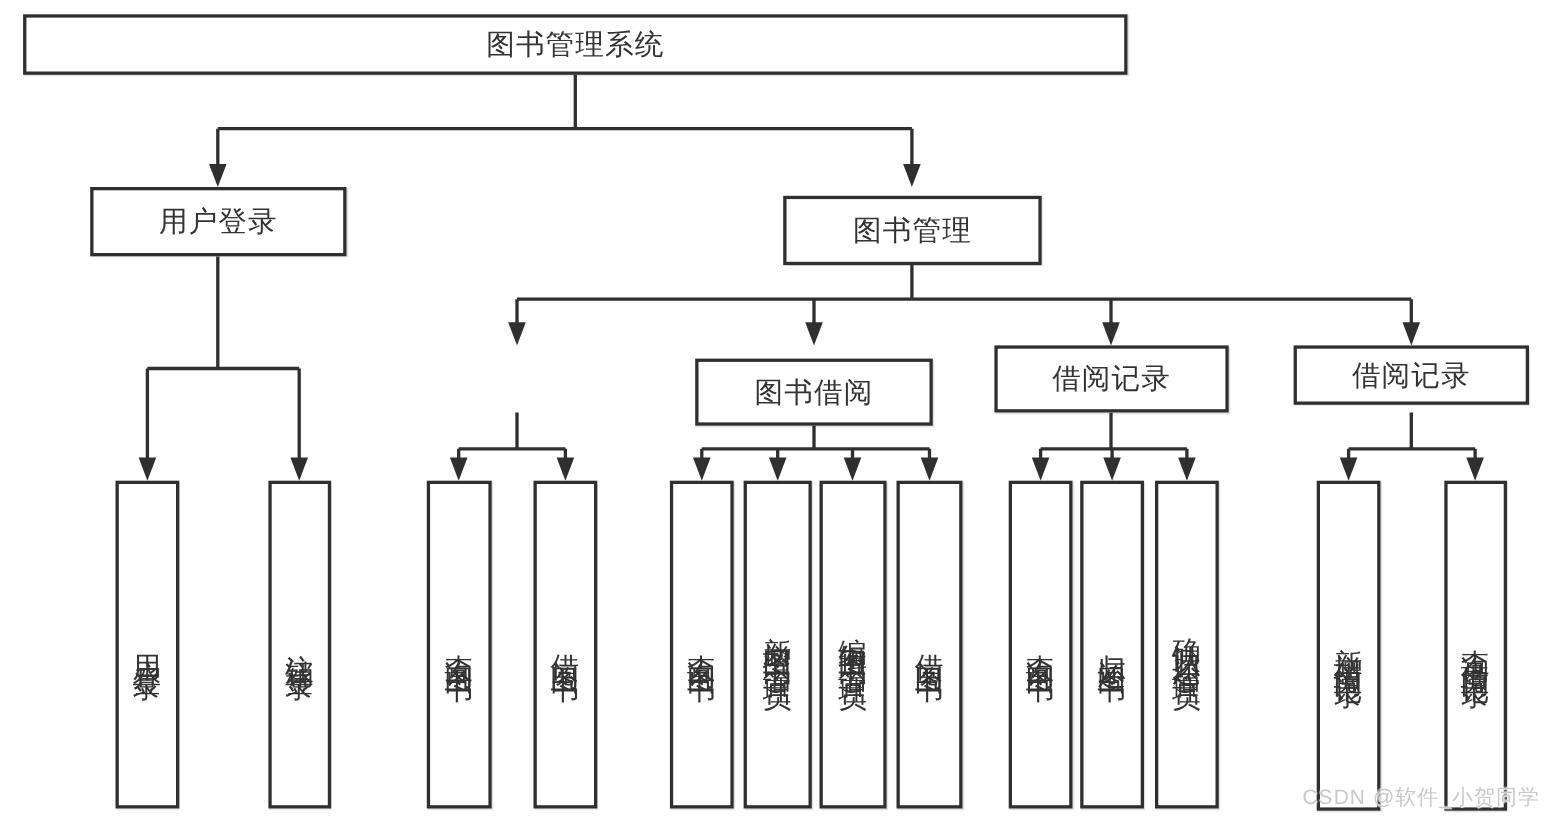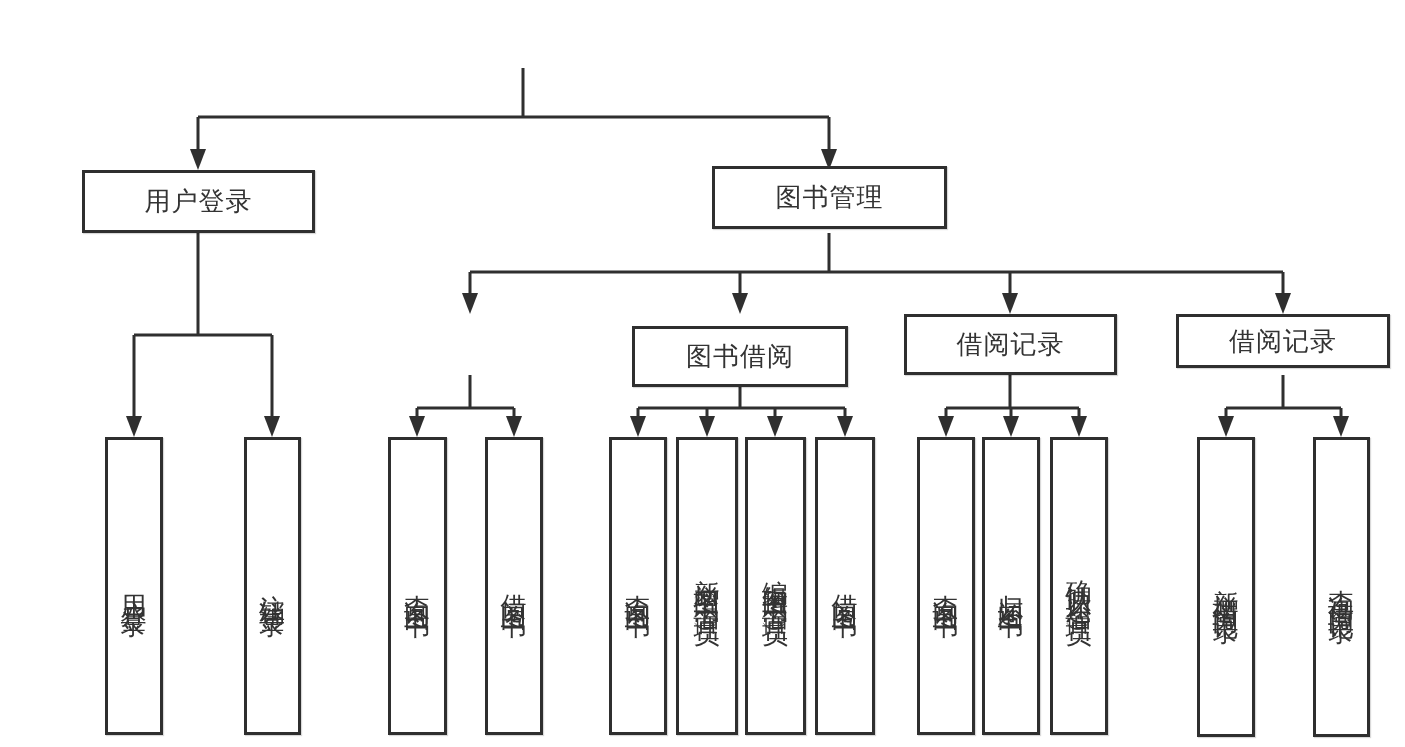--- a/index.html
+++ b/index.html
@@ -100,23 +100,24 @@
       <polygon points="775,437 767,416 783,416"></polygon>
       <polygon points="845,437 837,416 853,416"></polygon>
       <polygon points="946,437 938,416 954,416"></polygon>
       <polygon points="1011,437 1003,416 1019,416"></polygon>
       <polygon points="1079,437 1071,416 1087,416"></polygon>
       <polygon points="1226,437 1218,416 1234,416"></polygon>
       <polygon points="1341,437 1333,416 1349,416"></polygon>
     </g>
   </svg>
 
+  <div class="node hnode" style="left:21px; top:13px; width:1004px; height:55px;">图书管理系统</div>
 
   <div class="node hnode" style="left:82px; top:170px; width:233px; height:63px;">用户登录</div>
-  <div class="node hnode" style="left:712px; top:166px; width:235px; height:63px;">图书管理</div>
+  <div class="node hnode" style="left:712px; top:178px; width:235px; height:63px;">图书管理</div>
 
   <div class="node hnode" style="left:632px; top:314px; width:216px; height:61px;margin-top:12px;">图书借阅</div>
   <div class="node hnode" style="left:904px; top:314px; width:213px; height:61px;">借阅记录</div>
   <div class="node hnode" style="left:1176px; top:314px; width:214px; height:54px;">借阅记录</div>
 
   <div class="node leaf" style="left:105px; top:437px; width:58px; height:298px;">
     <span class="vtext">用户登录</span>
   </div>
   <div class="node leaf" style="left:244px; top:437px; width:57px; height:298px;">
     <span class="vtext">注销登录</span>
@@ -148,14 +149,15 @@
   <div class="node leaf" style="left:1050px; top:437px; width:58px; height:298px;">
     <span class="vtext">确认归还（管理员）</span>
   </div>
   <div class="node leaf" style="left:1197px; top:437px; width:58px; height:300px;">
     <span class="vtext">新增借阅记录</span>
   </div>
   <div class="node leaf" style="left:1313px; top:437px; width:57px; height:300px;">
     <span class="vtext">查询借阅记录</span>
   </div>
 
+  <div class="watermark">CSDN @软件_小贺同学</div>
 
 </div>
 
 </body></html>

